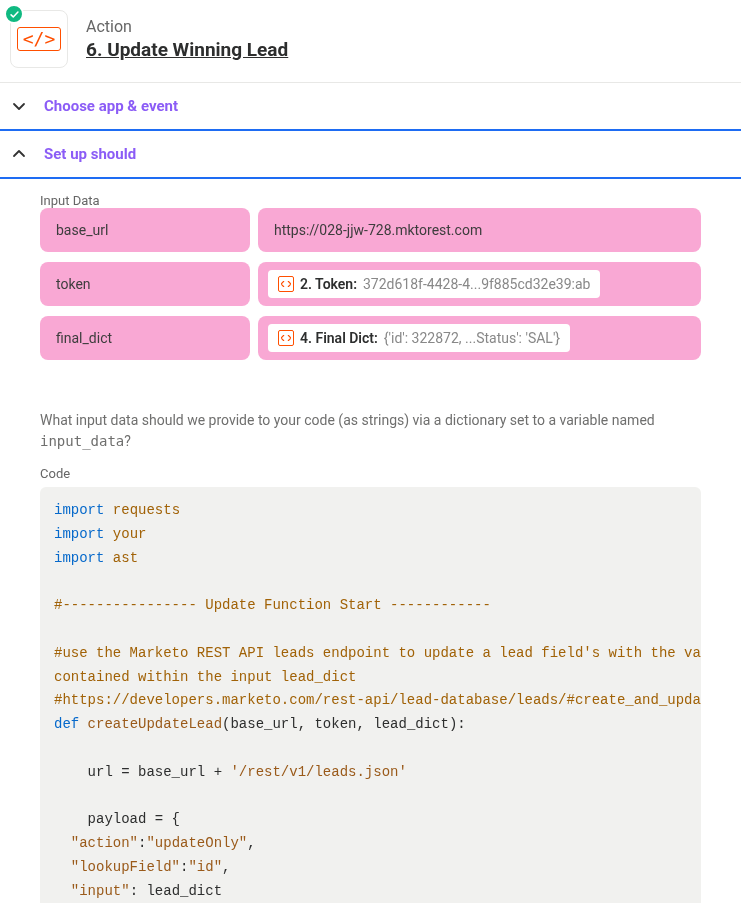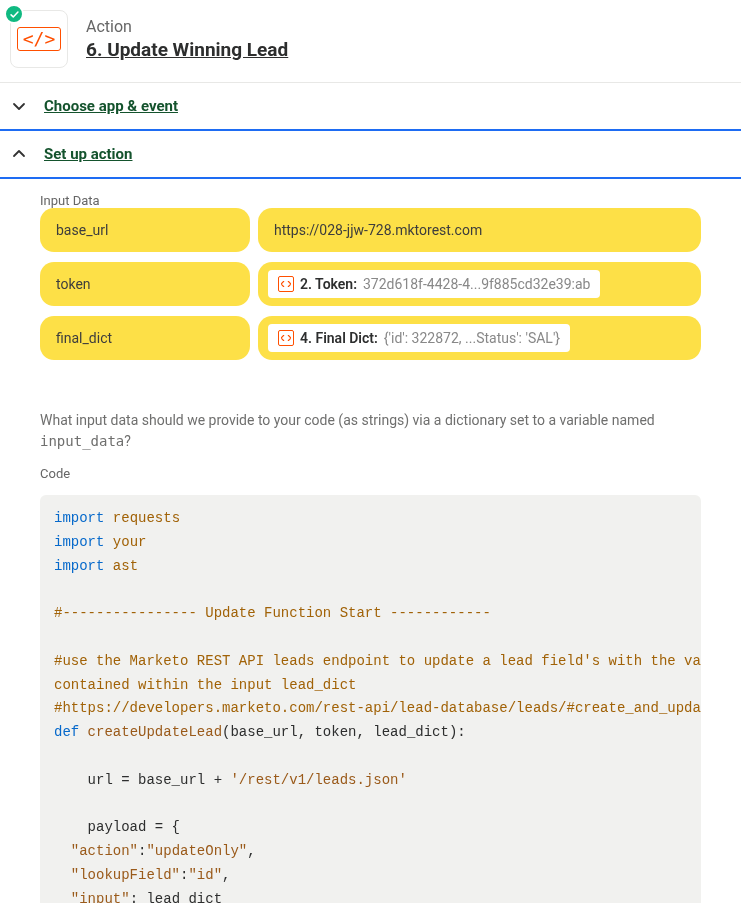--- a/index.html
+++ b/index.html
@@ -58,32 +58,31 @@
 .titles { display: flex; flex-direction: column; gap: 2px; }
 .overline { color: #666666; font-size: 16px; }
 .title { font-size: 19px; font-weight: 700; color: #2d2e2e; text-decoration: underline; }
 .sections { border-top: 1px solid #e8e8e6; }
 .section-head {
   display: flex;
   gap: 16px;
   padding: 14px 10px;
   font-weight: 700;
   font-size: 15px;
-  color: #14532d;
+  color: #8b5cf6;
   cursor: pointer;
-  text-decoration: underline;
 }
 .section-head .chev { width: 18px; display: flex; align-items: center; justify-content: center; color: #333;}
 .sep-blue { height: 2px; background: #1e6cf3; }
 .inner-pad { padding: 8px 40px 10px 40px; }
 .field-label { color: #666666; font-size: 13px; margin-top: 6px; }
 .kv-row { display: flex; gap: 8px; margin-bottom: 10px; }
 .key-cell, .val-cell {
-  background: #fde047;
-  border-radius: 14px;
+  background: #f9a8d4;
+  border-radius: 8px;
   padding: 12px 16px;
   font-size: 14px;
   color: #3d3d3d;
   display: flex;
   align-items: center;
   gap: 6px;
   min-height: 44px;
 }
 .key-cell { width: 210px; flex: 0 0 210px; }
 .val-cell { flex: 1; }
@@ -111,21 +110,21 @@
 .help-text {
   color: #6f6f6e;
   font-size: 14px;
   margin: 50px 0 14px 0;
   line-height: 1.5;
 }
 .help-text code {
   font-family: Consolas, Menlo, monospace;
   color: #6f6f6e;
 }
-.code-label { color: #666666; font-size: 13px; margin-bottom: 14px; }
+.code-label { color: #666666; font-size: 13px; margin-bottom: 6px; }
 .code-block {
   background: #f1f1ef;
   border-radius: 6px;
   padding: 12px 14px;
   font-family: Consolas, Menlo, Monaco, "Courier New", monospace;
   font-size: 14px;
   line-height: 1.7;
   white-space: pre;
   overflow: hidden;
   color: #2d2e2e;
@@ -166,21 +165,21 @@
     </span>
     <span>Choose app &amp; event</span>
   </div>
   <div class="sep-blue"></div>
   <div class="section-head">
     <span class="chev">
       <svg width="16" height="16" viewBox="0 0 16 16">
           <path d="M3 10 L8 5 L13 10" stroke="#333" stroke-width="1.8" fill="none" stroke-linecap="round" stroke-linejoin="round"></path>
         </svg>
     </span>
-    <span>Set up action</span>
+    <span>Set up should</span>
   </div>
   <div class="sep-blue"></div>
 
   <div class="inner-pad">
     <div class="field-label">Input Data</div>
 
     <div class="kv-row">
       <div class="key-cell">
           <span>base_url</span>
         </div>

